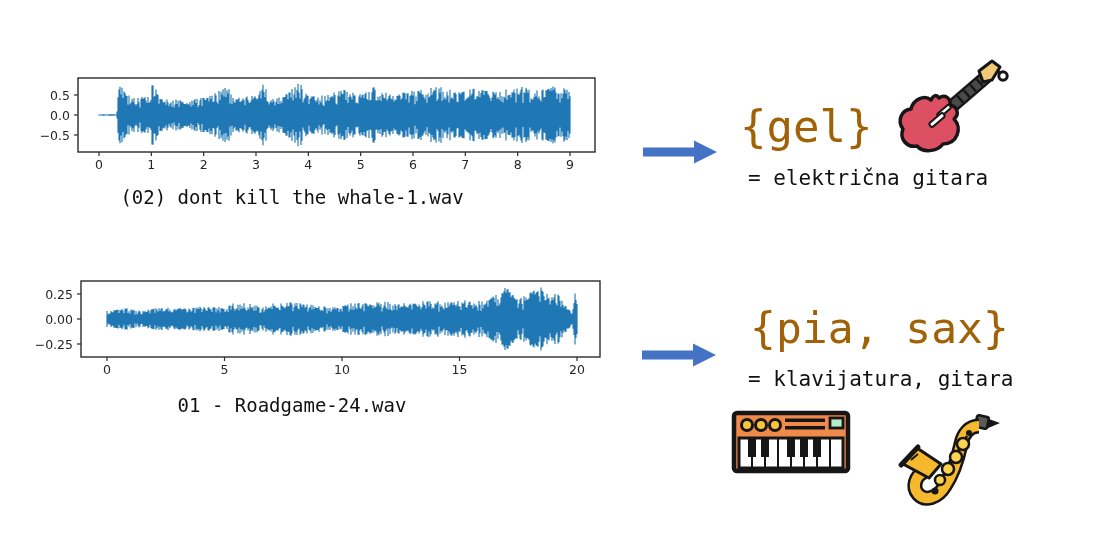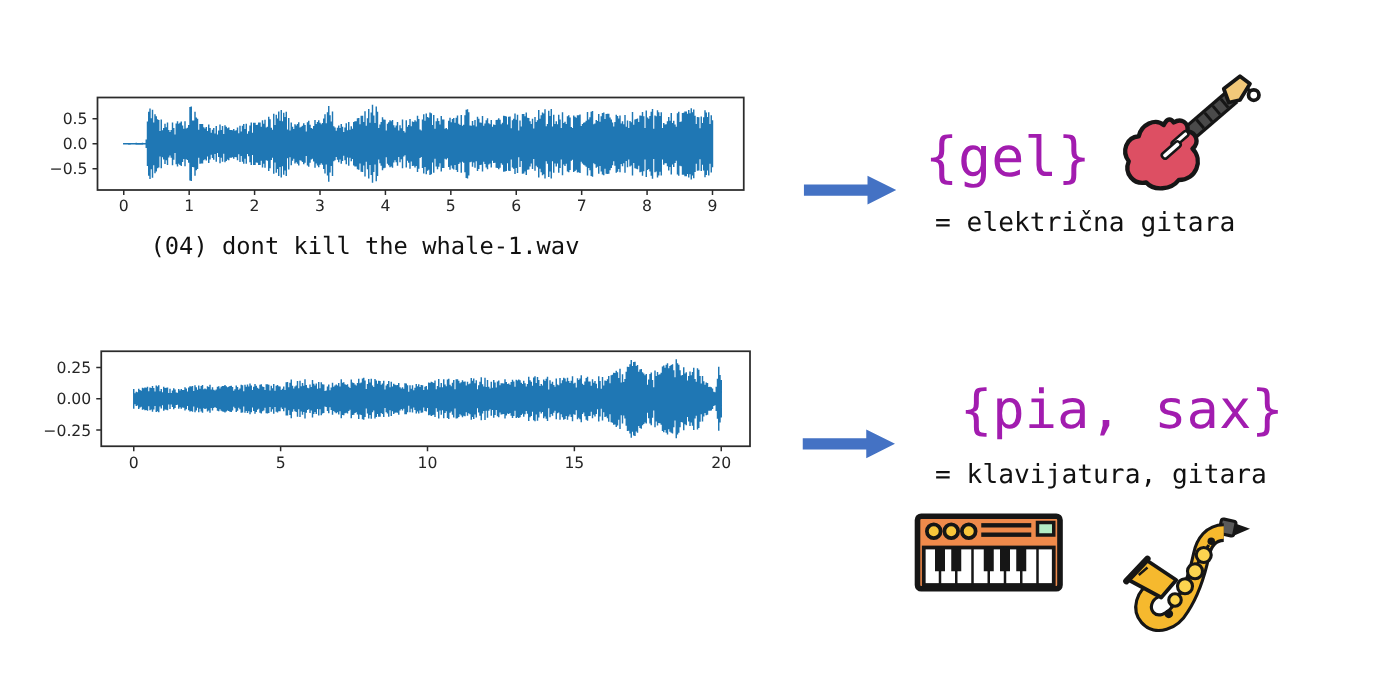--- a/index.html
+++ b/index.html
@@ -7,23 +7,23 @@
     position:relative;width:1098px;height:545px;background:#ffffff;
     font-family:"DejaVu Sans","Liberation Sans",sans-serif;overflow:hidden;
   }
   #plots-svg{position:absolute;left:0;top:0;}
   #plots-svg text{font-family:"DejaVu Sans","Liberation Sans",sans-serif;font-size:12.5px;fill:#262626;}
   .mono{font-family:"DejaVu Sans Mono","Liberation Mono",monospace;}
   .caption{
     position:absolute;left:32px;width:520px;text-align:center;
     font-size:19px;color:#111;white-space:pre;
   }
-  .tag{position:absolute;color:#a21caf;white-space:pre;}
+  .tag{position:absolute;color:#a16207;white-space:pre;}
   .tag1{left:740px;top:101px;font-size:44px;}
-  .tag2{left:768px;top:303px;font-size:43px;}
+  .tag2{left:750px;top:303px;font-size:43px;}
   .trans{position:absolute;color:#111;font-size:21px;white-space:pre;}
   .trans1{left:748px;top:166px;}
   .trans2{left:748px;top:367px;}
   .abs{position:absolute;}
 </style>
 </head>
 <body>
 
 <div class="canvas">
 
@@ -73,21 +73,22 @@
         <text x="577" y="374" text-anchor="middle">20</text>
         <line x1="77" y1="294" x2="81" y2="294" stroke="#2b2b2b" stroke-width="1.2"></line>
         <text x="73" y="298.5" text-anchor="end">0.25</text>
         <line x1="77" y1="319" x2="81" y2="319" stroke="#2b2b2b" stroke-width="1.2"></line>
         <text x="73" y="323.5" text-anchor="end">0.00</text>
         <line x1="77" y1="344" x2="81" y2="344" stroke="#2b2b2b" stroke-width="1.2"></line>
         <text x="73" y="348.5" text-anchor="end">−0.25</text>
       </g>
     </svg>
 
-  <div class="caption mono" style="top:186px">(04) dont kill the whale-1.wav</div>
+  <div class="caption mono" style="top:186px">(02) dont kill the whale-1.wav</div>
+  <div class="caption mono" style="top:394px">01 - Roadgame-24.wav</div>
 
   <svg class="abs" style="left:643px;top:140px" width="74" height="24" viewBox="0 0 74 24">
     <polygon points="0,7.5 51,7.5 51,0.5 74,12 51,23.5 51,16.5 0,16.5" fill="#4472c4"></polygon>
   </svg>
   <svg class="abs" style="left:642px;top:343px" width="74" height="24" viewBox="0 0 74 24">
     <polygon points="0,7.5 51,7.5 51,0.5 74,12 51,23.5 51,16.5 0,16.5" fill="#4472c4"></polygon>
   </svg>
 
   <div class="tag tag1 mono">{gel}</div>
   <div class="trans trans1 mono">= električna gitara</div>

